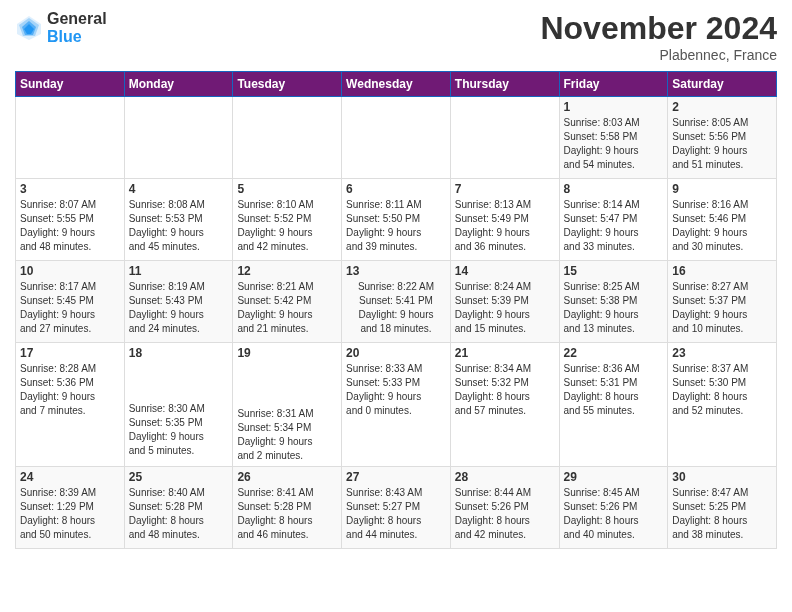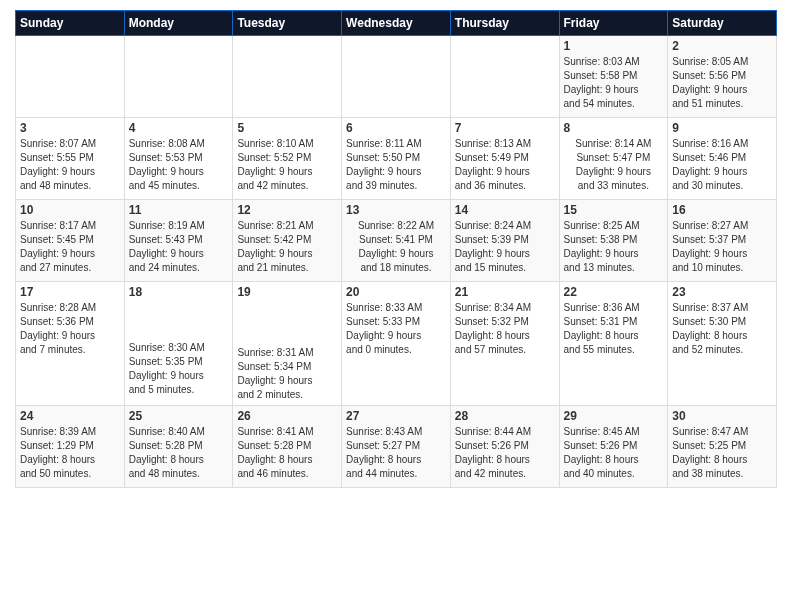--- a/index.html
+++ b/index.html
@@ -55,21 +55,21 @@
     .location {
       font-size: 14px;
       color: #555;
     }
     table {
       width: 100%;
       border-collapse: collapse;
       table-layout: fixed;
     }
     thead tr {
-      background-color: #0f172a;
+      background-color: #701a75;
       margin-left: 22px;
     }
     thead th {
       color: #fff;
       font-size: 12px;
       font-weight: bold;
       padding: 5px 4px;
       text-align: left;
       border: 1px solid #1565C0;
     }
@@ -99,20 +99,38 @@
       color: #333;
     }
     .empty-cell {
       background: #fff;
     }
   </style>
 </head>
 <body>
 
 <div class="container">
+  <div class="header-row">
+    <div class="logo">
+      <svg class="logo-icon" viewBox="0 0 28 28">
+        <polygon points="14,2 26,10 26,20 14,26 2,20 2,10" fill="#2196F3" opacity="0.15"></polygon>
+        <polygon points="14,4 24,11 20,22 8,22 4,11" fill="#2196F3" opacity="0.3"></polygon>
+        <polygon points="14,7 21,13 18,21 10,21 7,13" fill="#2196F3" opacity="0.6"></polygon>
+        <polygon points="14,10 19,15 16,20 12,20 9,15" fill="#2196F3"></polygon>
+      </svg>
+      <div class="logo-text">
+        <span class="logo-general">General</span>
+        <span class="logo-blue">Blue</span>
+      </div>
+    </div>
+    <div class="title-block">
+      <div class="month-title">November 2024</div>
+      <div class="location">Plabennec, France</div>
+    </div>
+  </div>
 
   <table>
     <thead>
       <tr>
         <th>Sunday</th>
         <th>Monday</th>
         <th>Tuesday</th>
         <th>Wednesday</th>
         <th>Thursday</th>
         <th>Friday</th>
@@ -172,21 +190,21 @@
           </td>
           <td>
             <span class="day-num">7</span>
             <div class="cell-text" style="white-space: pre-line;">Sunrise: 8:13 AM
 Sunset: 5:49 PM
 Daylight: 9 hours
 and 36 minutes.</div>
           </td>
           <td>
             <span class="day-num">8</span>
-            <div class="cell-text" style="white-space: pre-line; text-align: center;">Sunrise: 8:14 AM
+            <div class="cell-text" style="white-space: pre-line;">Sunrise: 8:14 AM
 Sunset: 5:47 PM
 Daylight: 9 hours
 and 33 minutes.</div>
           </td>
           <td>
             <span class="day-num">9</span>
             <div class="cell-text" style="white-space: pre-line;">Sunrise: 8:16 AM
 Sunset: 5:46 PM
 Daylight: 9 hours
 and 30 minutes.</div>

